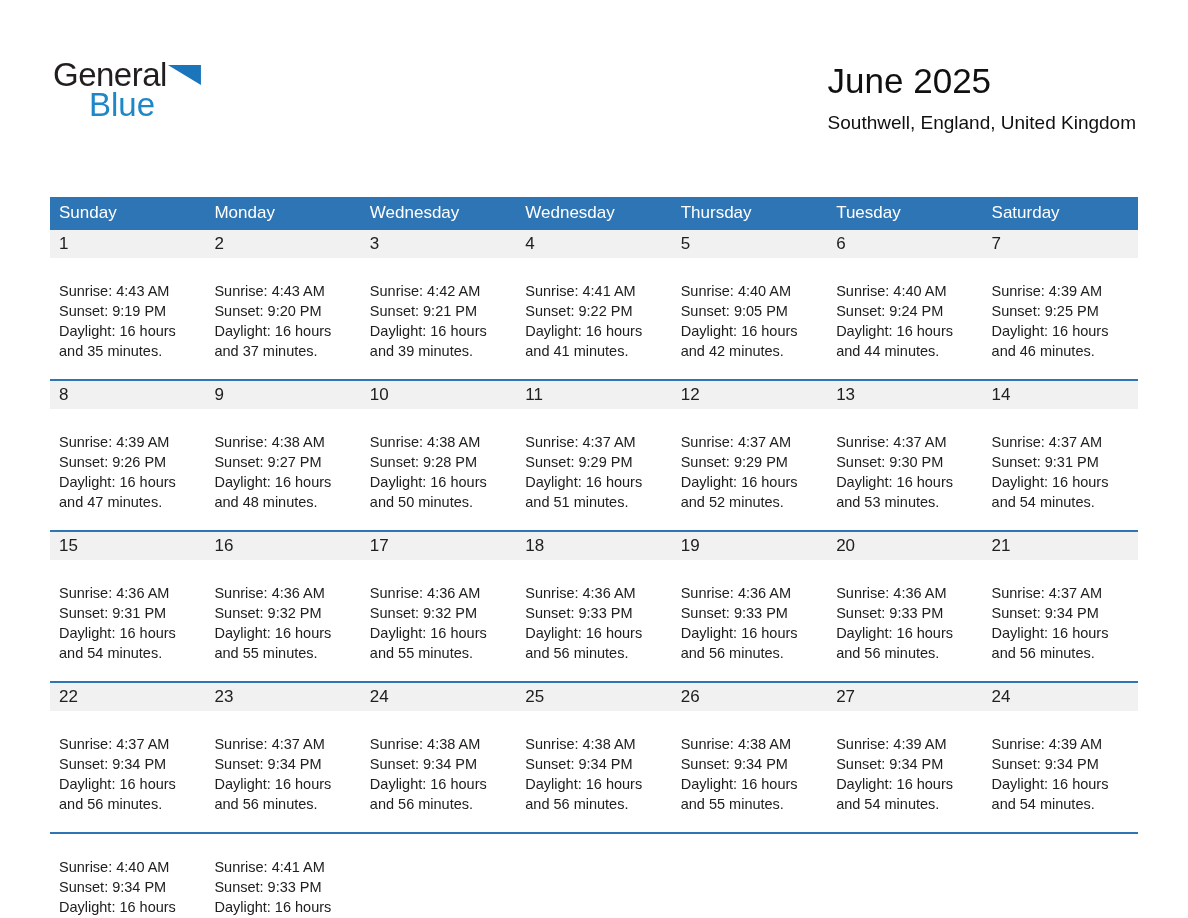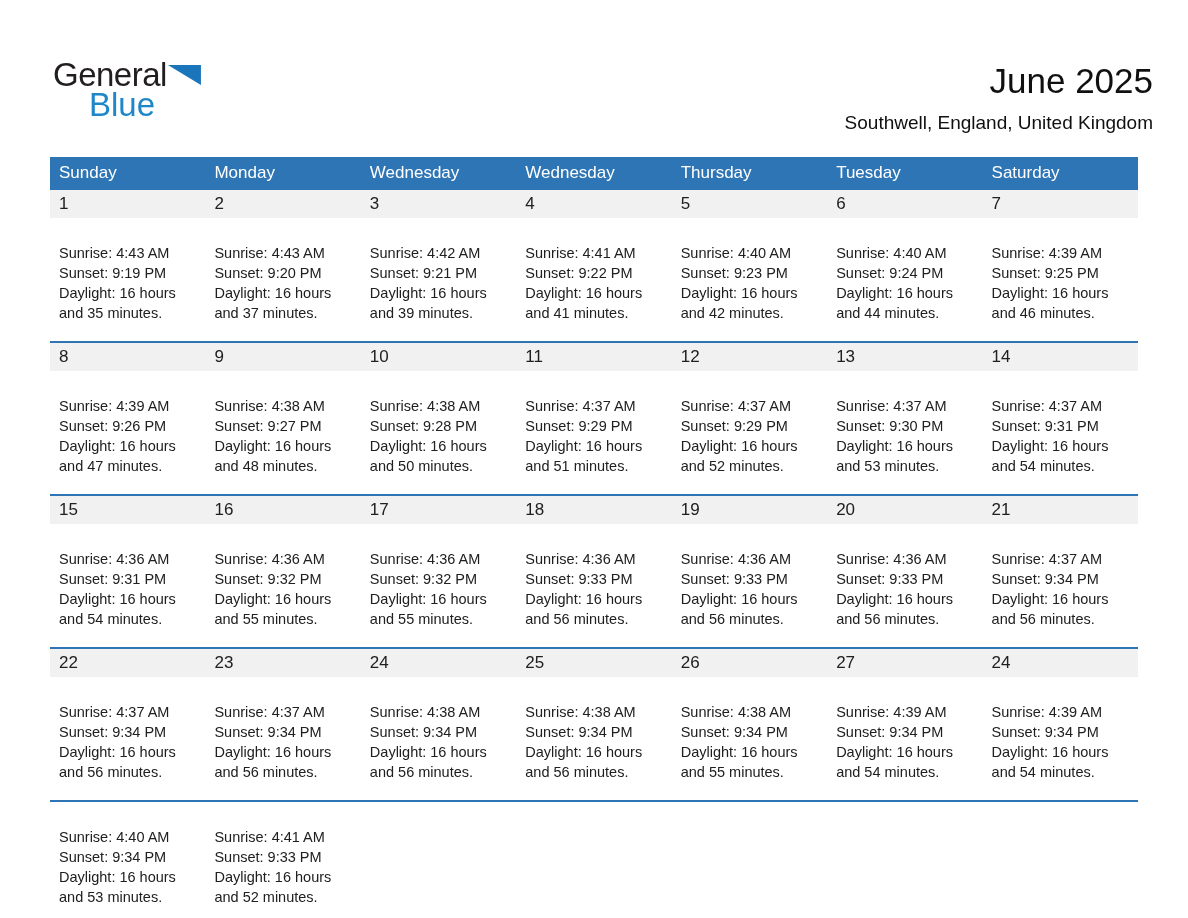--- a/index.html
+++ b/index.html
@@ -31,36 +31,37 @@
   }
   .logo-word2 {
     font-size: 33px;
     line-height: 30px;
     margin-left: 36px;
     margin-top: -2px;
     color: #1e87c7;
   }
 
   
-  .titles { position: absolute; top: 58px; right: 35px; text-align: right; }
+  .titles { position: absolute; top: 58px; right: 52px; text-align: left; }
   .page-title { font-size: 35px; line-height: 46px; color: #101010; font-weight: 400; }
   .page-subtitle { font-size: 19px; line-height: 38px; color: #101010; }
 
   
   .calendar {
     position: absolute;
     left: 50px;
     top: 157px;
     width: 1088px;
   }
   .cal-header {
     display: grid;
     grid-template-columns: repeat(7, 1fr);
     background: var(--header-bg, #2e75b5);
     height: 31px;
+    margin-top: 40px;
   }
   .cal-header-cell {
     color: var(--header-text, #ffffff);
     font-size: 17px;
     line-height: 31px;
     padding-left: 9px;
     overflow: hidden;
     white-space: nowrap;
   }
   .week { border-top: 2px solid var(--separator, #2e75b5); }
@@ -75,22 +76,21 @@
     line-height: 28px;
     padding-left: 9px;
     color: #202020;
   }
   .day-contents {
     display: grid;
     grid-template-columns: repeat(7, 1fr);
     min-height: 104px;
   }
   .day-cell {
-    padding: 5px 6px 18px 9px;
-    margin-top: 20px;
+    padding: 23px 6px 18px 9px;
   }
   .day-line {
     font-size: 14.5px;
     line-height: 20px;
     color: #202020;
     white-space: nowrap;
     overflow: hidden;
   }
 </style>
 </head>
@@ -152,21 +152,21 @@
               <div class="day-line">and 39 minutes.</div>
             </div>
             <div class="day-cell">
               <div class="day-line">Sunrise: 4:41 AM</div>
               <div class="day-line">Sunset: 9:22 PM</div>
               <div class="day-line">Daylight: 16 hours</div>
               <div class="day-line">and 41 minutes.</div>
             </div>
             <div class="day-cell">
               <div class="day-line">Sunrise: 4:40 AM</div>
-              <div class="day-line">Sunset: 9:23 PM</div>
+              <div class="day-line">Sunset: 9:05 PM</div>
               <div class="day-line">Daylight: 16 hours</div>
               <div class="day-line">and 42 minutes.</div>
             </div>
             <div class="day-cell">
               <div class="day-line">Sunrise: 4:40 AM</div>
               <div class="day-line">Sunset: 9:24 PM</div>
               <div class="day-line">Daylight: 16 hours</div>
               <div class="day-line">and 44 minutes.</div>
             </div>
             <div class="day-cell">

